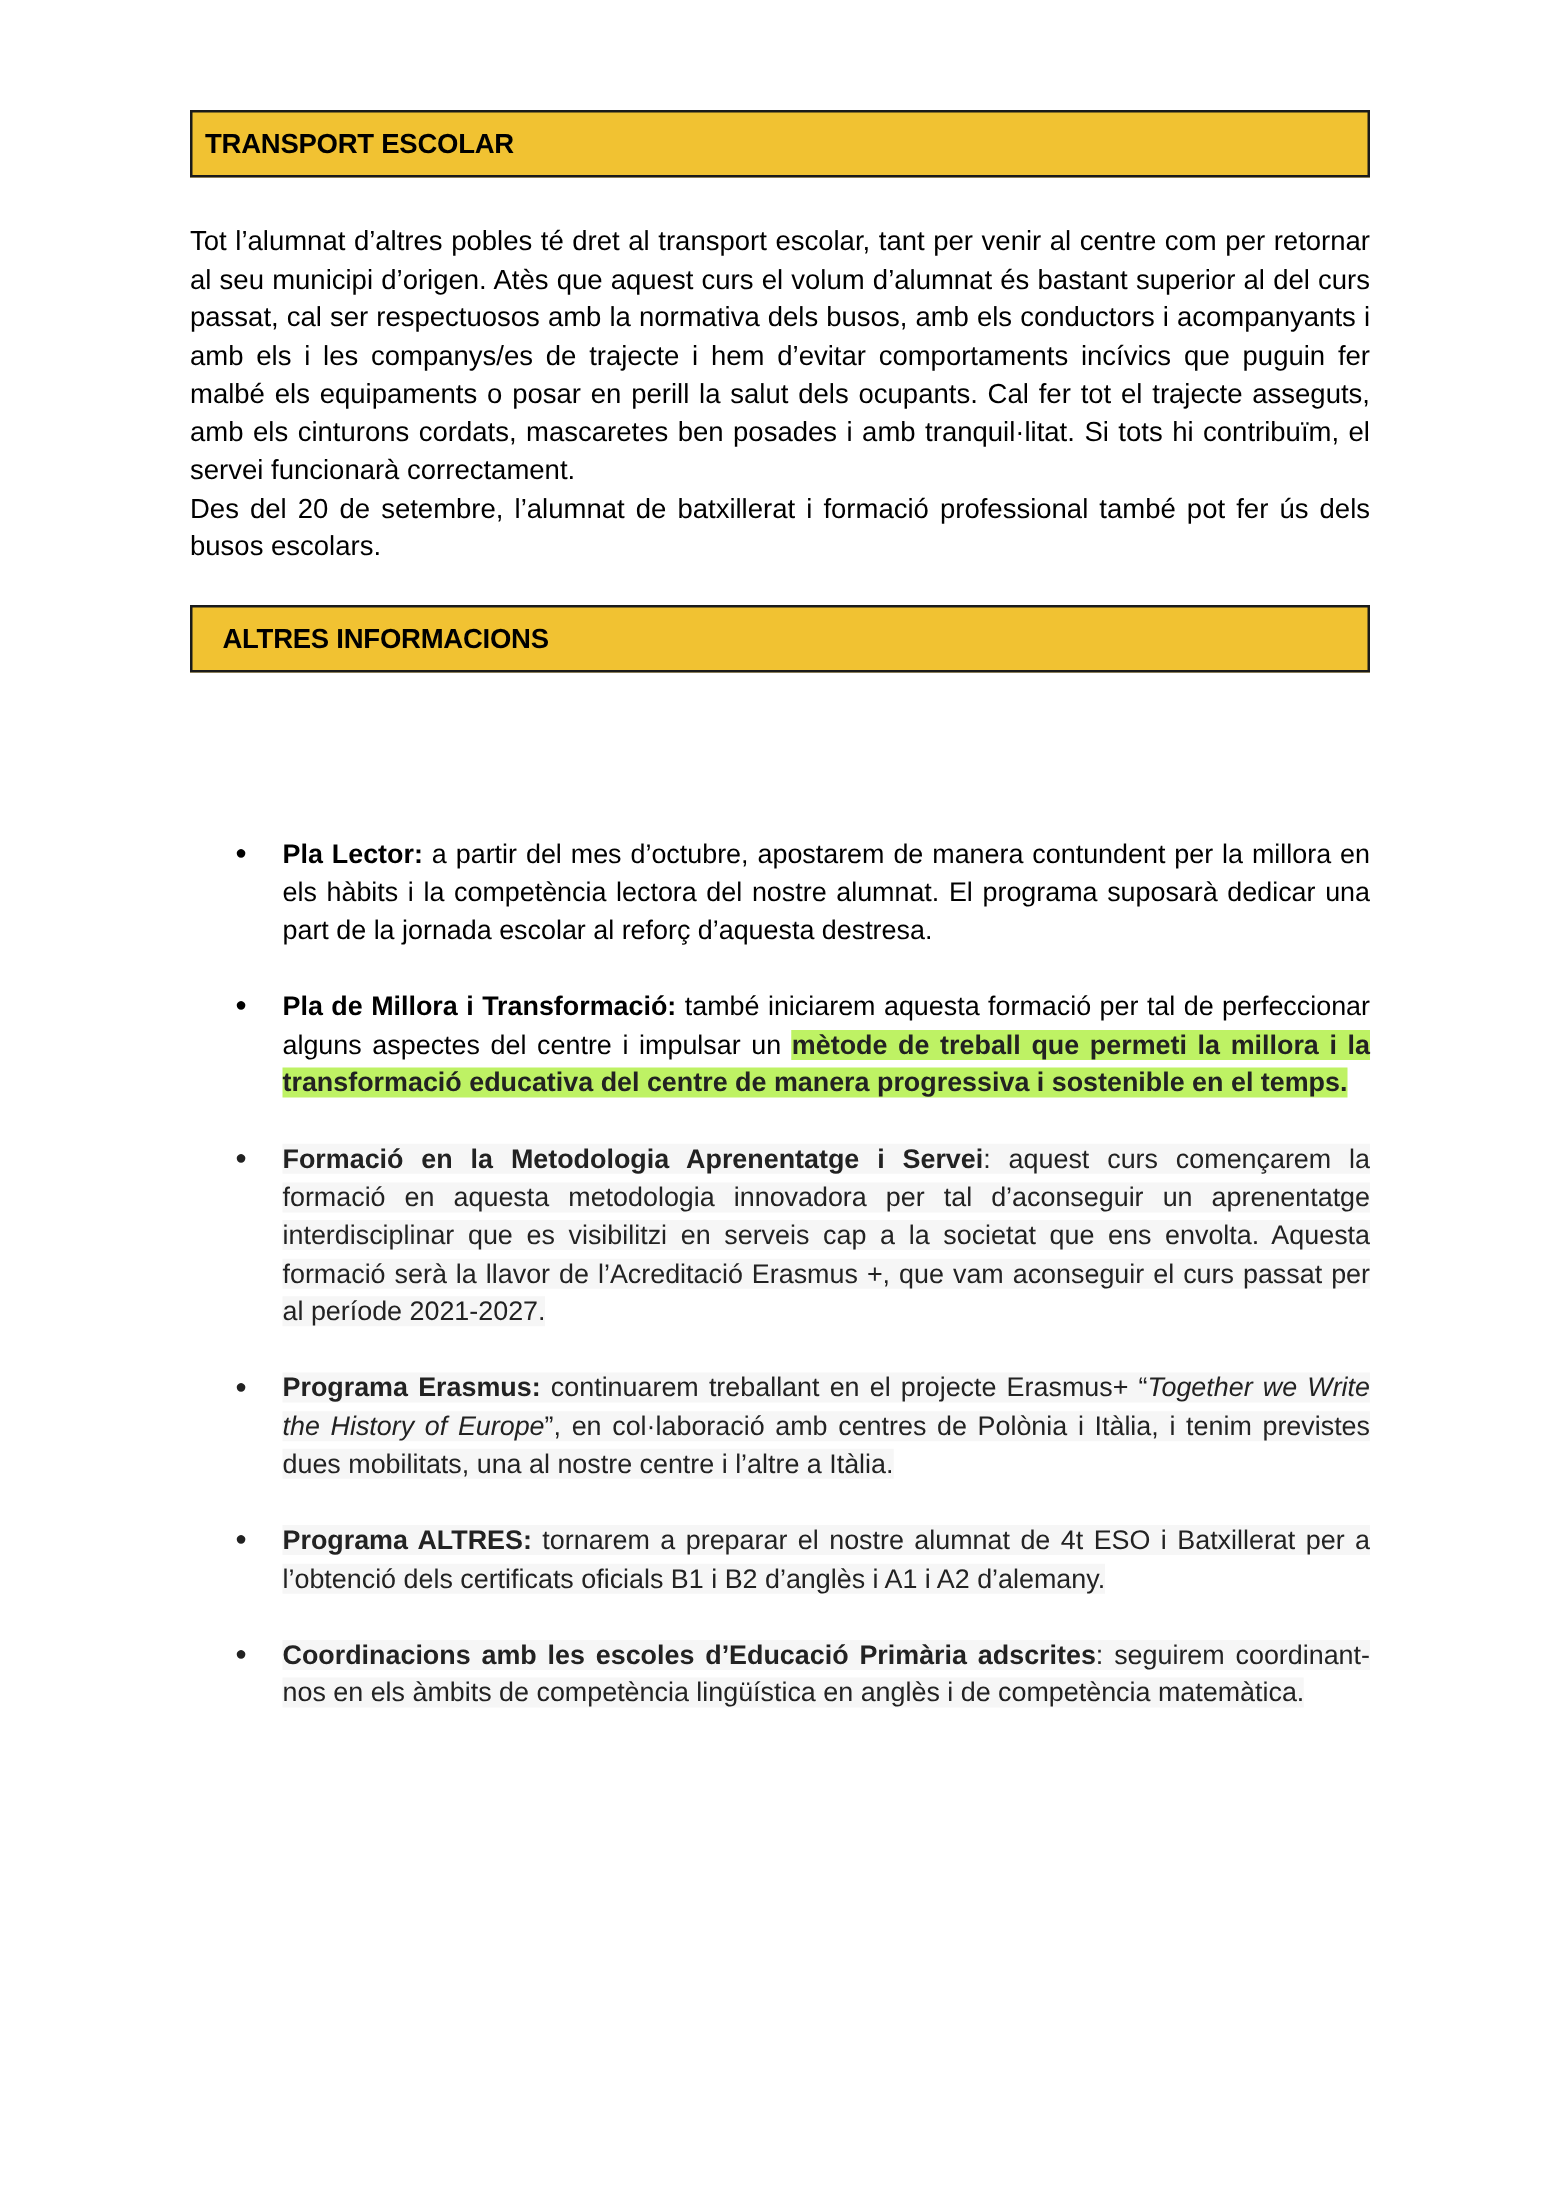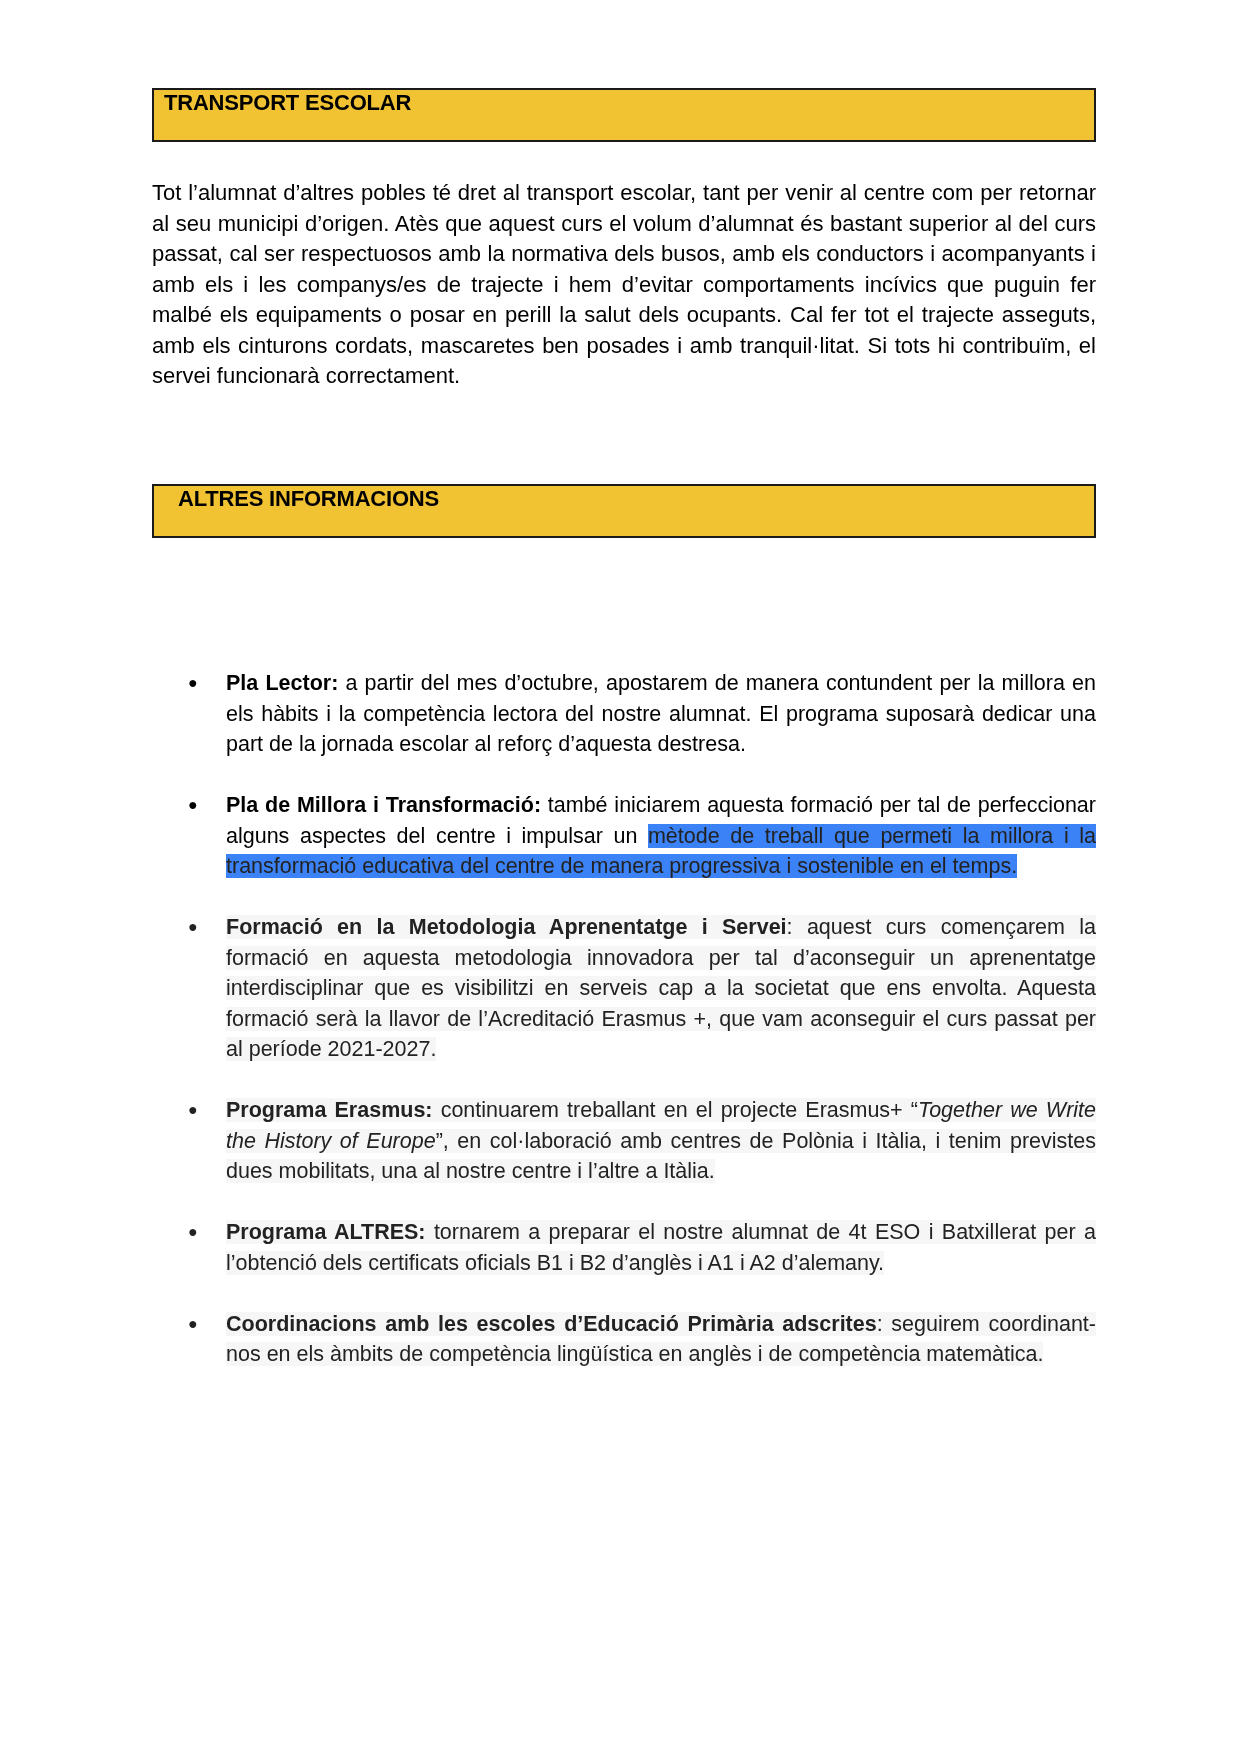--- a/index.html
+++ b/index.html
@@ -1,46 +1,47 @@
 <!DOCTYPE html>
 <html><head>
 <meta charset="utf-8">
 <style>
   html, body { margin: 0; padding: 0; background: #ffffff; }
   body { width: 1242px; height: 1755px; position: relative; font-family: "Liberation Sans", sans-serif; color: #000; }
   .page { position: absolute; left: 152px; top: 88px; width: 944px; }
   .section-header {
     background: #f1c232; border: 2px solid #1a1a1a; height: 54px;
-    box-sizing: border-box; display: flex; padding-left: 10px;
+    box-sizing: border-box; display: flex; align-items: center; padding-left: 10px;
     font-weight: bold; font-size: 22px; letter-spacing: -0.2px;
   }
   p.body { margin: 0; font-size: 22px; line-height: 30.5px; text-align: justify; }
   .sec1-text { margin-top: 92px; }
   .hdr2 { position: absolute; top: 396px; left: 0; width: 944px; padding-left: 24px; }
   .sec2-intro { position: absolute; top: 484px; left: 0; width: 944px; }
   ul.programs { position: absolute; top: 580px; left: 0; width: 944px; margin: 0; padding: 0; list-style: none; }
   ul.programs li { position: relative; padding-left: 74px; font-size: 21.5px; line-height: 30.5px; text-align: justify; margin-bottom: 30.5px; }
   ul.programs li .bullet { position: absolute; left: 36px; top: 0; font-size: 16px; }
   ul.programs li.shaded { color: #222; }
   ul.programs li.shaded .txt { background: #f6f6f6; }
   .prog-title { font-weight: bold; }
-  .hl { background: #3b82f6; color: #222; }
+  .hl { background: #bef264; color: #222; font-weight: bold; }
   i { font-style: italic; }
 </style>
 </head>
 <body>
 
 <div class="page">
 
   <div class="section-header">
     <span>TRANSPORT ESCOLAR</span>
   </div>
 
   <div class="sec1-text" style="margin-top:36px;">
     <p class="body">Tot l’alumnat d’altres pobles té dret al transport escolar, tant per venir al centre com per retornar al seu municipi d’origen. Atès que aquest curs el volum d’alumnat és bastant superior al del curs passat, cal ser respectuosos amb la normativa dels busos, amb els conductors i acompanyants i amb els i les companys/es de trajecte i hem d’evitar comportaments incívics que puguin fer malbé els equipaments o posar en perill la salut dels ocupants. Cal fer tot el trajecte asseguts, amb els cinturons cordats, mascaretes ben posades i amb tranquil·litat. Si tots hi contribuïm, el servei funcionarà correctament.</p>
+    <p class="body">Des del 20 de setembre, l’alumnat de batxillerat i formació professional també pot fer ús dels busos escolars.</p>
   </div>
 
   <div class="section-header hdr2">
     <span>ALTRES INFORMACIONS</span>
   </div>
 
 
   <ul class="programs">
     <li>
       <span class="bullet">●</span>

